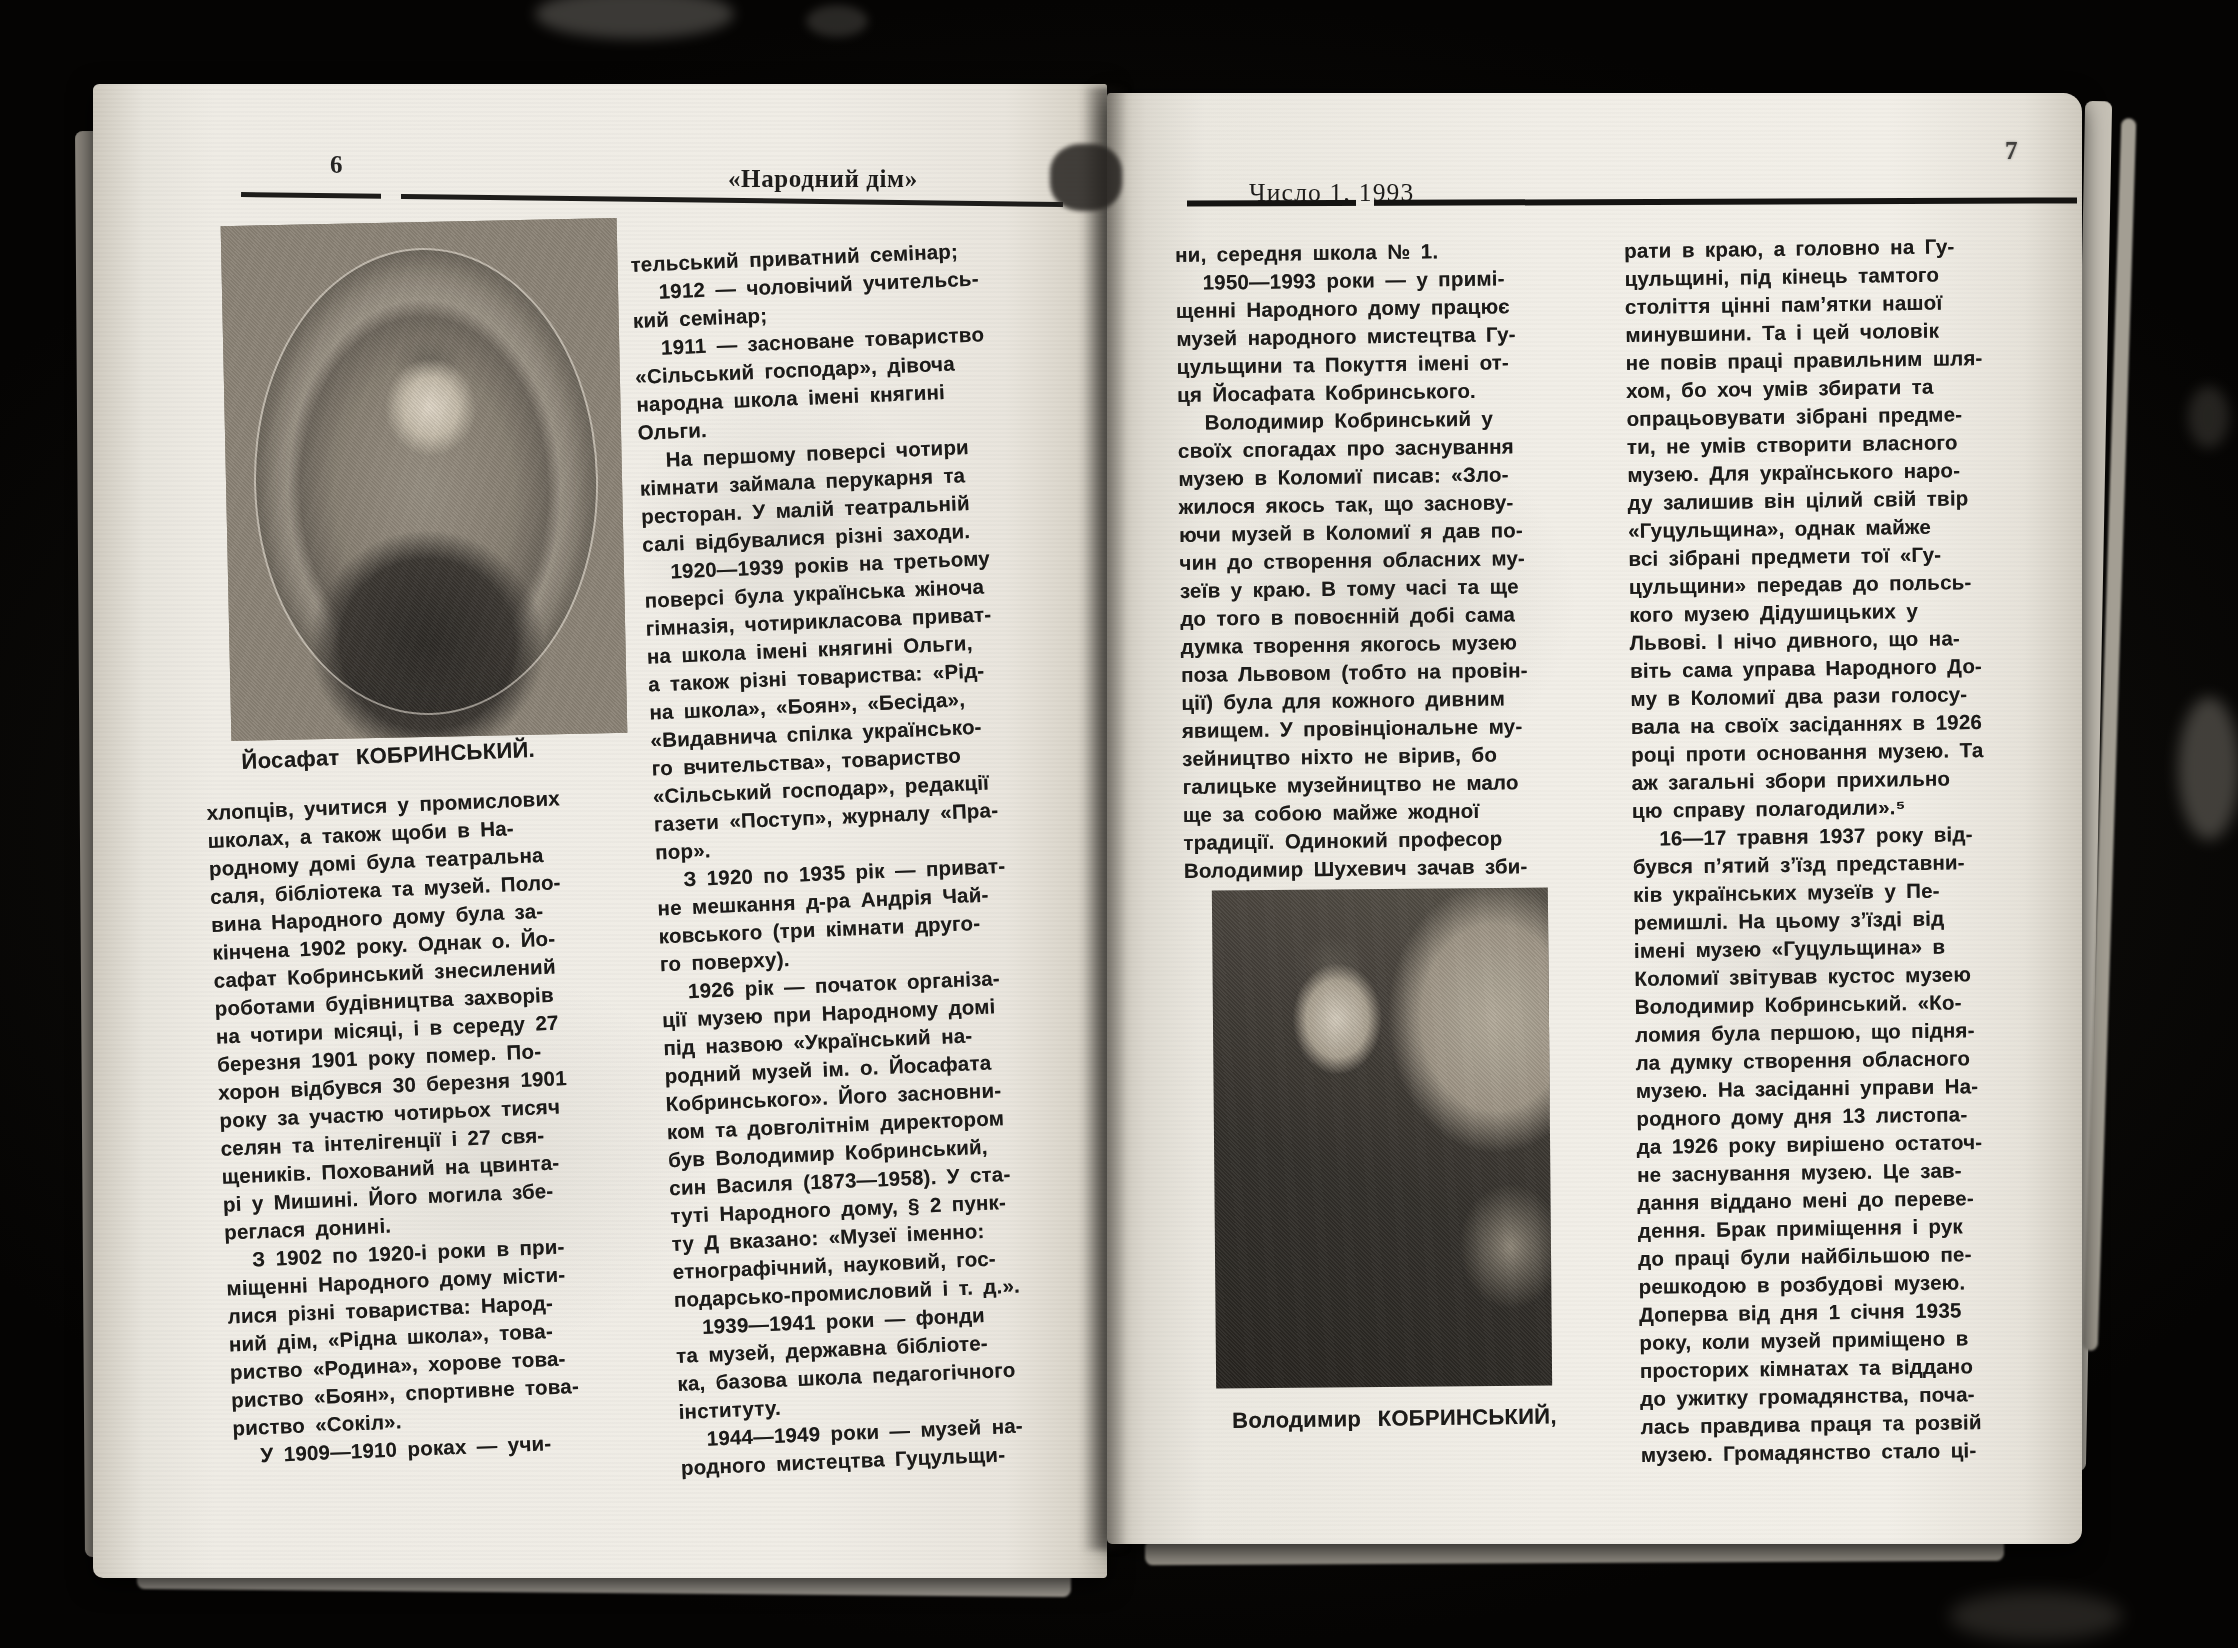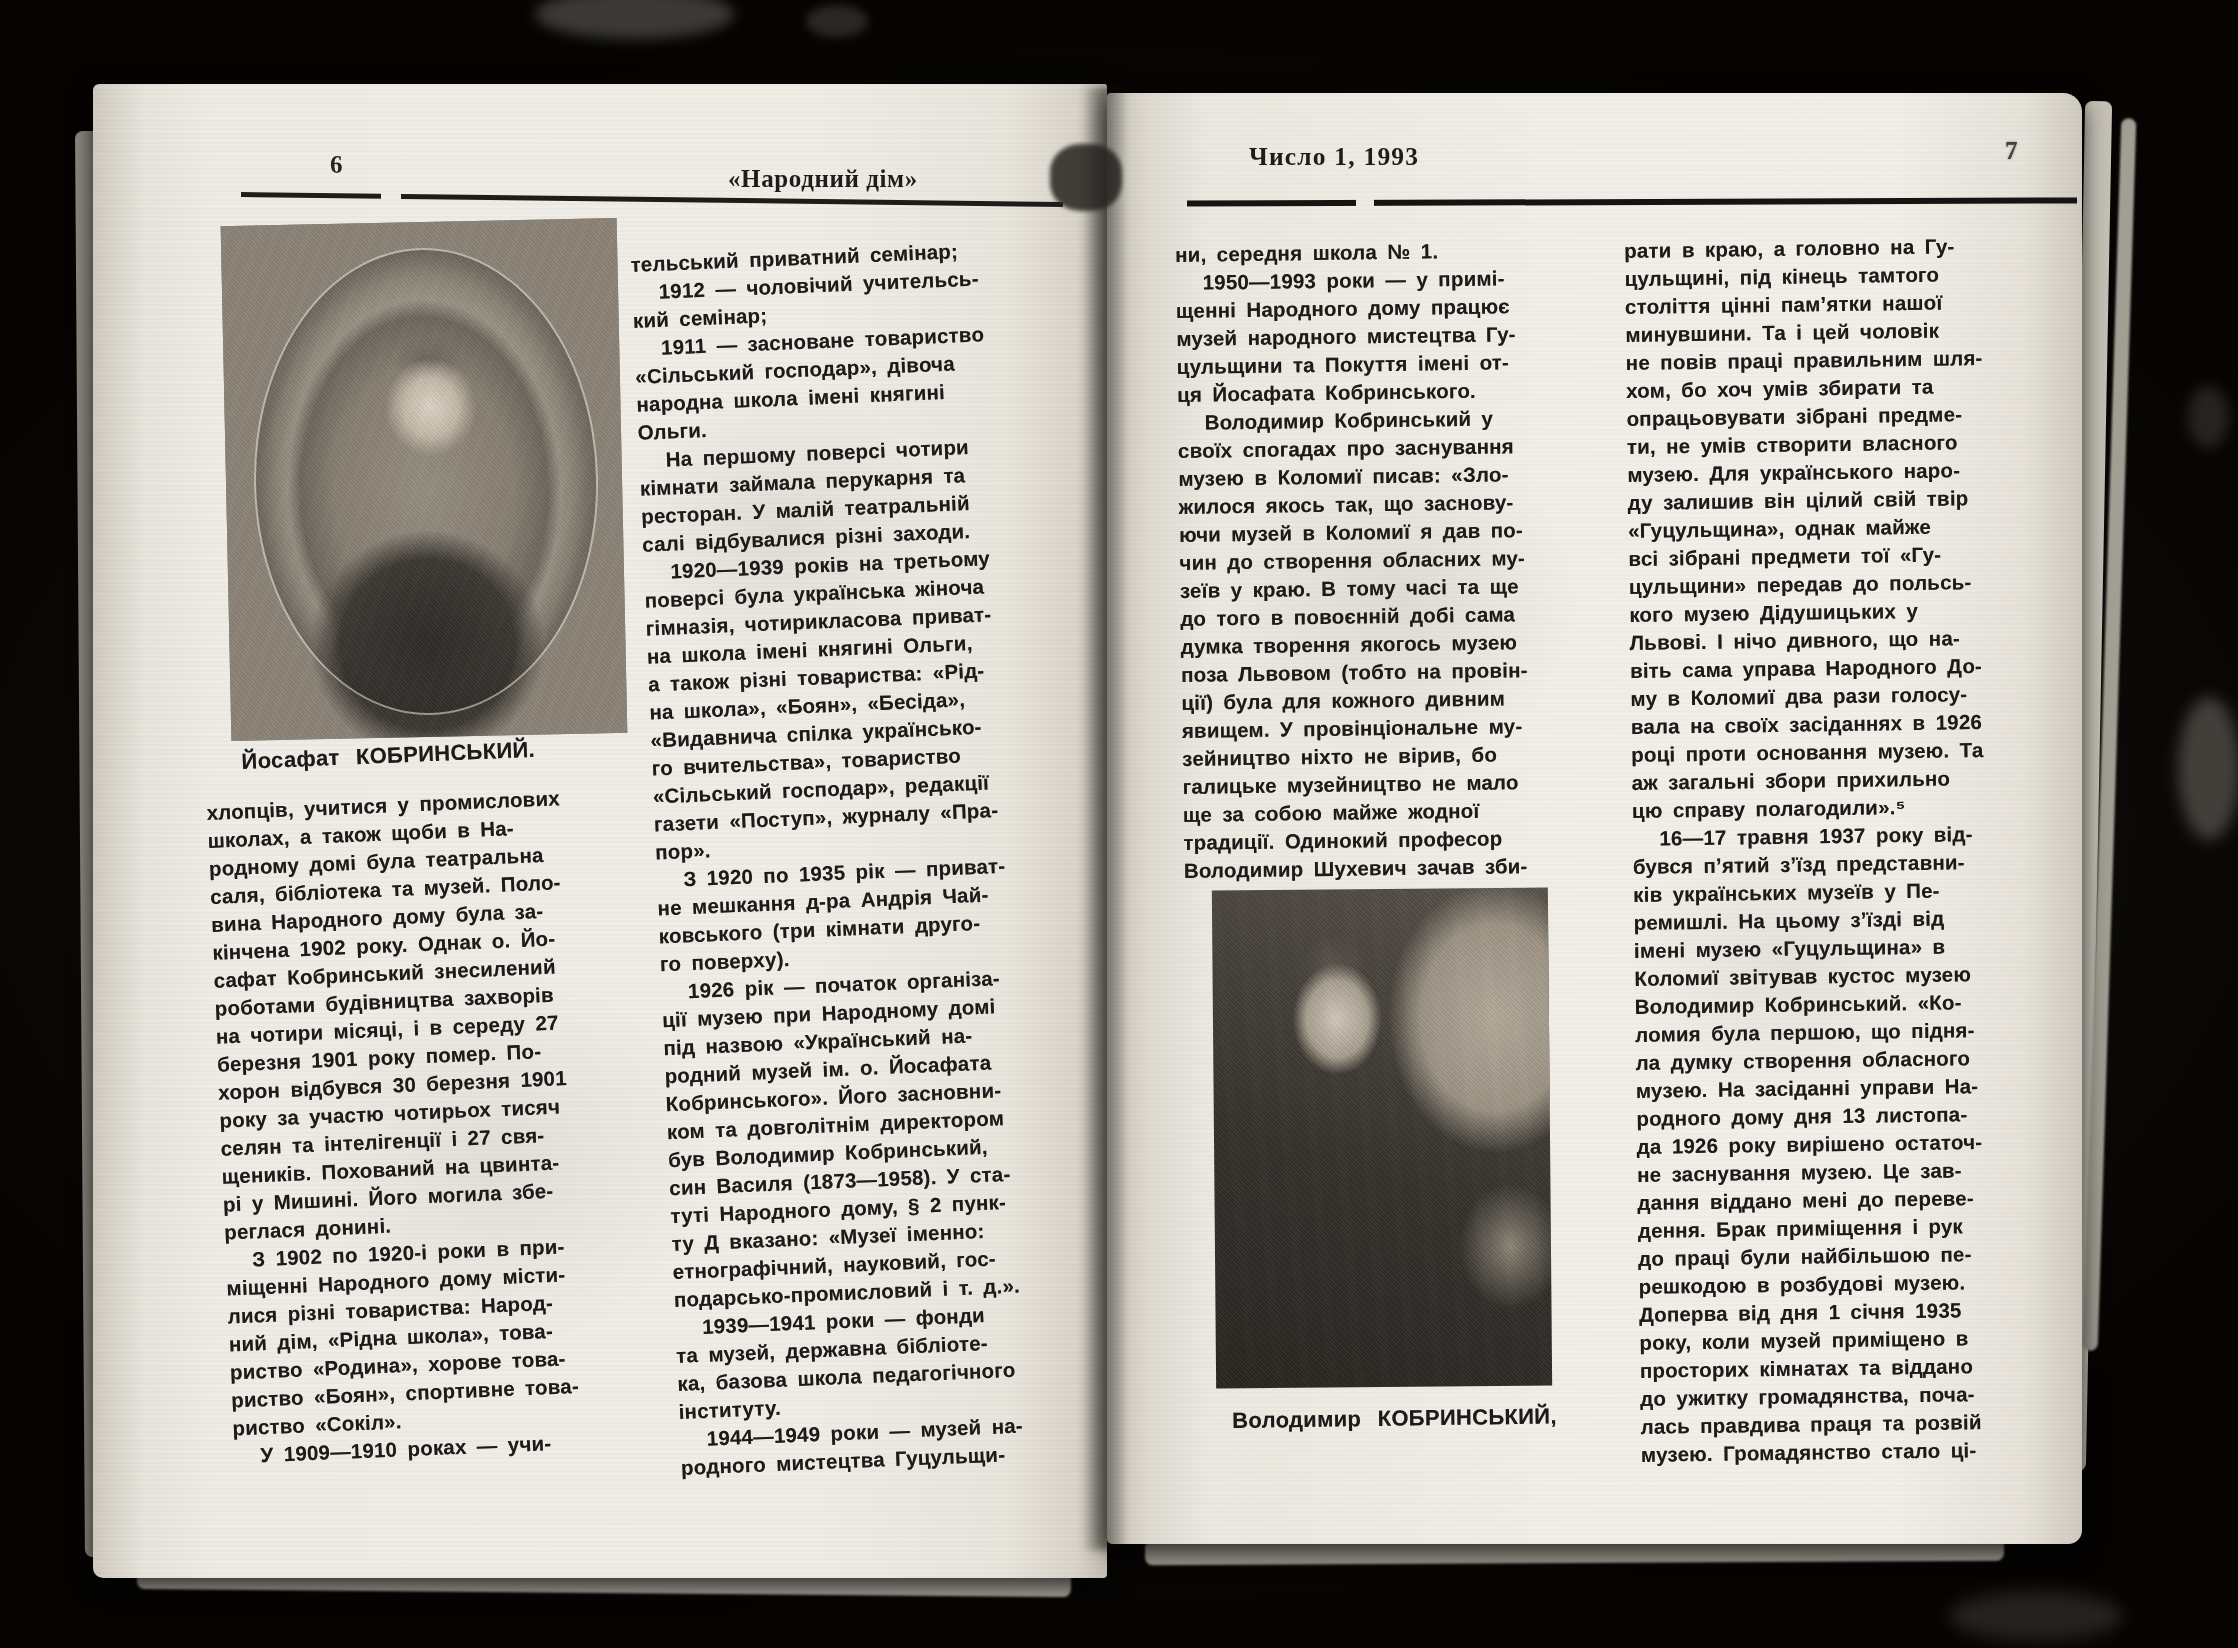--- a/index.html
+++ b/index.html
@@ -41,21 +41,21 @@
   .smudge-top{left:535px;top:-11.2px;width:199px;height:50px;background:#7d7a74;opacity:.45;filter:blur(6.2px);}
   .smudge-top2{left:806px;top:5px;width:62px;height:32px;background:#6e6b65;opacity:.35;filter:blur(5px);}
   .blob-spine-top{left:1050px;top:144px;width:72px;height:67px;background:#262320;opacity:.85;filter:blur(1.9px);border-radius:42%;}
   .edge-blob-right{left:2178px;top:697px;width:62px;height:143px;background:#7b776f;opacity:.5;filter:blur(7.5px);}
   .edge-blob-right2{left:2188px;top:386px;width:41px;height:62px;background:#6f6b63;opacity:.3;filter:blur(6.2px);}
   .corner-smudge{left:1949px;top:1591px;width:174px;height:50px;background:#55514a;opacity:.4;filter:blur(8.7px);}
 
   
   .pagenum{position:absolute;font-family:"Liberation Serif",serif;font-weight:700;font-size:25px;color:#262524;}
   .masthead{position:absolute;font-family:"Liberation Serif",serif;font-weight:700;font-size:25px;color:#1e1d1b;letter-spacing:0.6px;}
-  .issue-line{position:absolute;font-family:"Liberation Serif",serif;font-weight:700;font-size:25.5px;color:#1e1d1b;letter-spacing:1.2px;}
+  .issue-line{position:absolute;font-family:"Liberation Serif",serif;font-weight:400;font-size:25.5px;color:#1e1d1b;letter-spacing:1.2px;margin-top:36px;}
   .rule{position:absolute;height:5px;}
   .rule-left{left:148px;top:113px;width:822px;transform:rotate(0.7deg);
     background:linear-gradient(90deg,#1d1c1a 0 17%,rgba(0,0,0,0) 17% 19.5%,#1d1c1a 19.5% 100%);}
   .rule-right{left:80px;top:106px;width:890px;transform:rotate(-0.2deg);height:5.6px;
     background:linear-gradient(90deg,#151412 0 19%,rgba(0,0,0,0) 19% 21%,#151412 21% 100%);}
 
   
   .col{position:absolute;}
   .tilt-strong{transform:rotate(-2.4deg);transform-origin:left top;}
   .tilt-soft{transform:rotate(-0.8deg);transform-origin:left top;}

